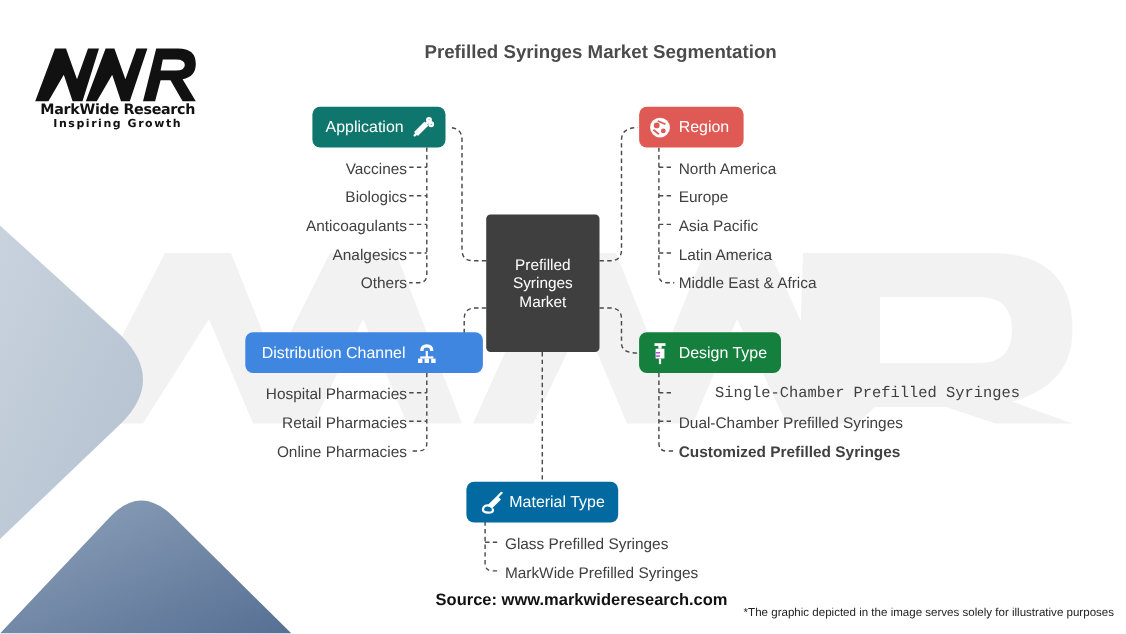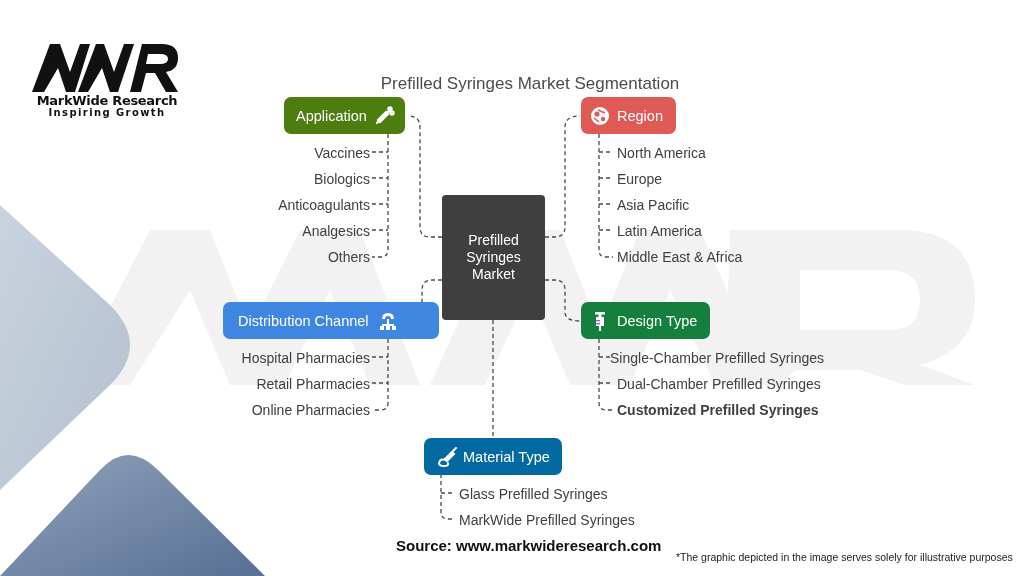--- a/index.html
+++ b/index.html
@@ -10,22 +10,22 @@
     }
     #bg-svg { position: absolute; left: 0; top: 0; width: 1024px; height: 576px; }
     #lines-svg { position: absolute; left: 0; top: 0; width: 1024px; height: 576px; pointer-events: none; }
 
     .logo-mark { position: absolute; left: 30px; top: 42px; width: 150px; height: 52px; }
     .logo-name { position: absolute; left: 29px; top: 93px; width: 156px; text-align: center;
       font-family: "DejaVu Sans", sans-serif; font-weight: bold; font-size: 13px; color: #111; letter-spacing: -0.3px; }
     .logo-tag { position: absolute; left: 29px; top: 107px; width: 156px; text-align: center;
       font-family: "DejaVu Sans", sans-serif; font-weight: bold; font-size: 10px; color: #111; letter-spacing: 1.4px; }
 
-    .title { position: absolute; left: 340px; top: 38px; width: 380px; text-align: center;
-      font-size: 17px; font-weight: normal; color: #4b4b4b; margin-top: 36px; }
+    .title { position: absolute; left: 356px; top: 38px; width: 380px; text-align: center;
+      font-size: 17px; font-weight: bold; color: #4b4b4b; }
 
     .cat-box { position: absolute; height: 37px; border-radius: 7px; color: #fff;
       font-size: 14.5px; display: flex; align-items: center; box-sizing: border-box; }
     .cat-box .lbl { white-space: nowrap; }
     .cat-box .ico { width: 22px; height: 22px; display: inline-flex; align-items: center; justify-content: center; }
     .cat-box .ico svg { width: 22px; height: 22px; }
 
     .item { position: absolute; font-size: 14px; color: #404040; white-space: nowrap; line-height: 18px; }
     .item.right { text-align: right; }
 
@@ -110,21 +110,21 @@
 
     <path d="M441 474 L441 512 Q441 519 448 519 L455 519"></path>
     <path d="M441 493 L455 493"></path>
   </g>
 </svg>
 
 <div class="center-box">
   <div class="ctext">Prefilled Syringes Market</div>
 </div>
 
-<div class="cat-box" style="left:284px; top:97px; width:121px; background:#4d7c0f; padding-left:12px;">
+<div class="cat-box" style="left:284px; top:97px; width:121px; background:#0f766e; padding-left:12px;">
   <span class="lbl">Application</span>
   <span class="ico" style="margin-left:6px;">
     <svg viewBox="0 0 22 22" fill="none" stroke="#fff" stroke-width="2.2" stroke-linecap="round">
       <path d="M4 18 L8 14"></path>
         <path d="M7 17 L15 9 L13 7 L5 15 Z" fill="#fff"></path>
       <path d="M14 8 L17 5"></path>
         <circle cx="17" cy="4" r="1.6"></circle>
         <circle cx="19" cy="8" r="1.6"></circle>
     </svg>
   </span>
@@ -175,21 +175,21 @@
       <rect x="6" y="2" width="10" height="2.5"></rect>
       <rect x="9.5" y="4" width="3" height="3"></rect>
       <path d="M7 7 L15 7 L15 16 L7 16 Z"></path>
       <rect x="10" y="16" width="2" height="5"></rect>
       <rect x="7" y="10" width="4" height="1.4" fill="#b654dc"></rect>
       <rect x="7" y="13" width="4" height="1.4" fill="#b654dc"></rect>
     </svg>
   </span>
   <span class="lbl">Design Type</span>
 </div>
-<div class="item" style="left:610px; top:349px;">Single-Chamber Prefilled Syringes</div>
+<div class="item" style="left:650px; top:349px;font-family:Liberation Mono, monospace;">Single-Chamber Prefilled Syringes</div>
 <div class="item" style="left:617px; top:375px;">Dual-Chamber Prefilled Syringes</div>
 <div class="item" style="left:617px; top:401px;font-weight:bold;">Customized Prefilled Syringes</div>
 
 <div class="cat-box" style="left:424px; top:438px; width:138px; background:#0369a1; padding-left:12px;">
   <span class="ico" style="margin-right:5px;">
     <svg viewBox="0 0 22 22" fill="none" stroke="#fff" stroke-width="2" stroke-linecap="round">
       <path d="M9 13 L16 6 L18 8 L11 15 Z" fill="#fff"></path>
       <path d="M17 5 L20 2"></path>
       <path d="M10 14 Q4 12 3 17 Q3 20 8 20 Q13 20 12 17"></path>
     </svg>

